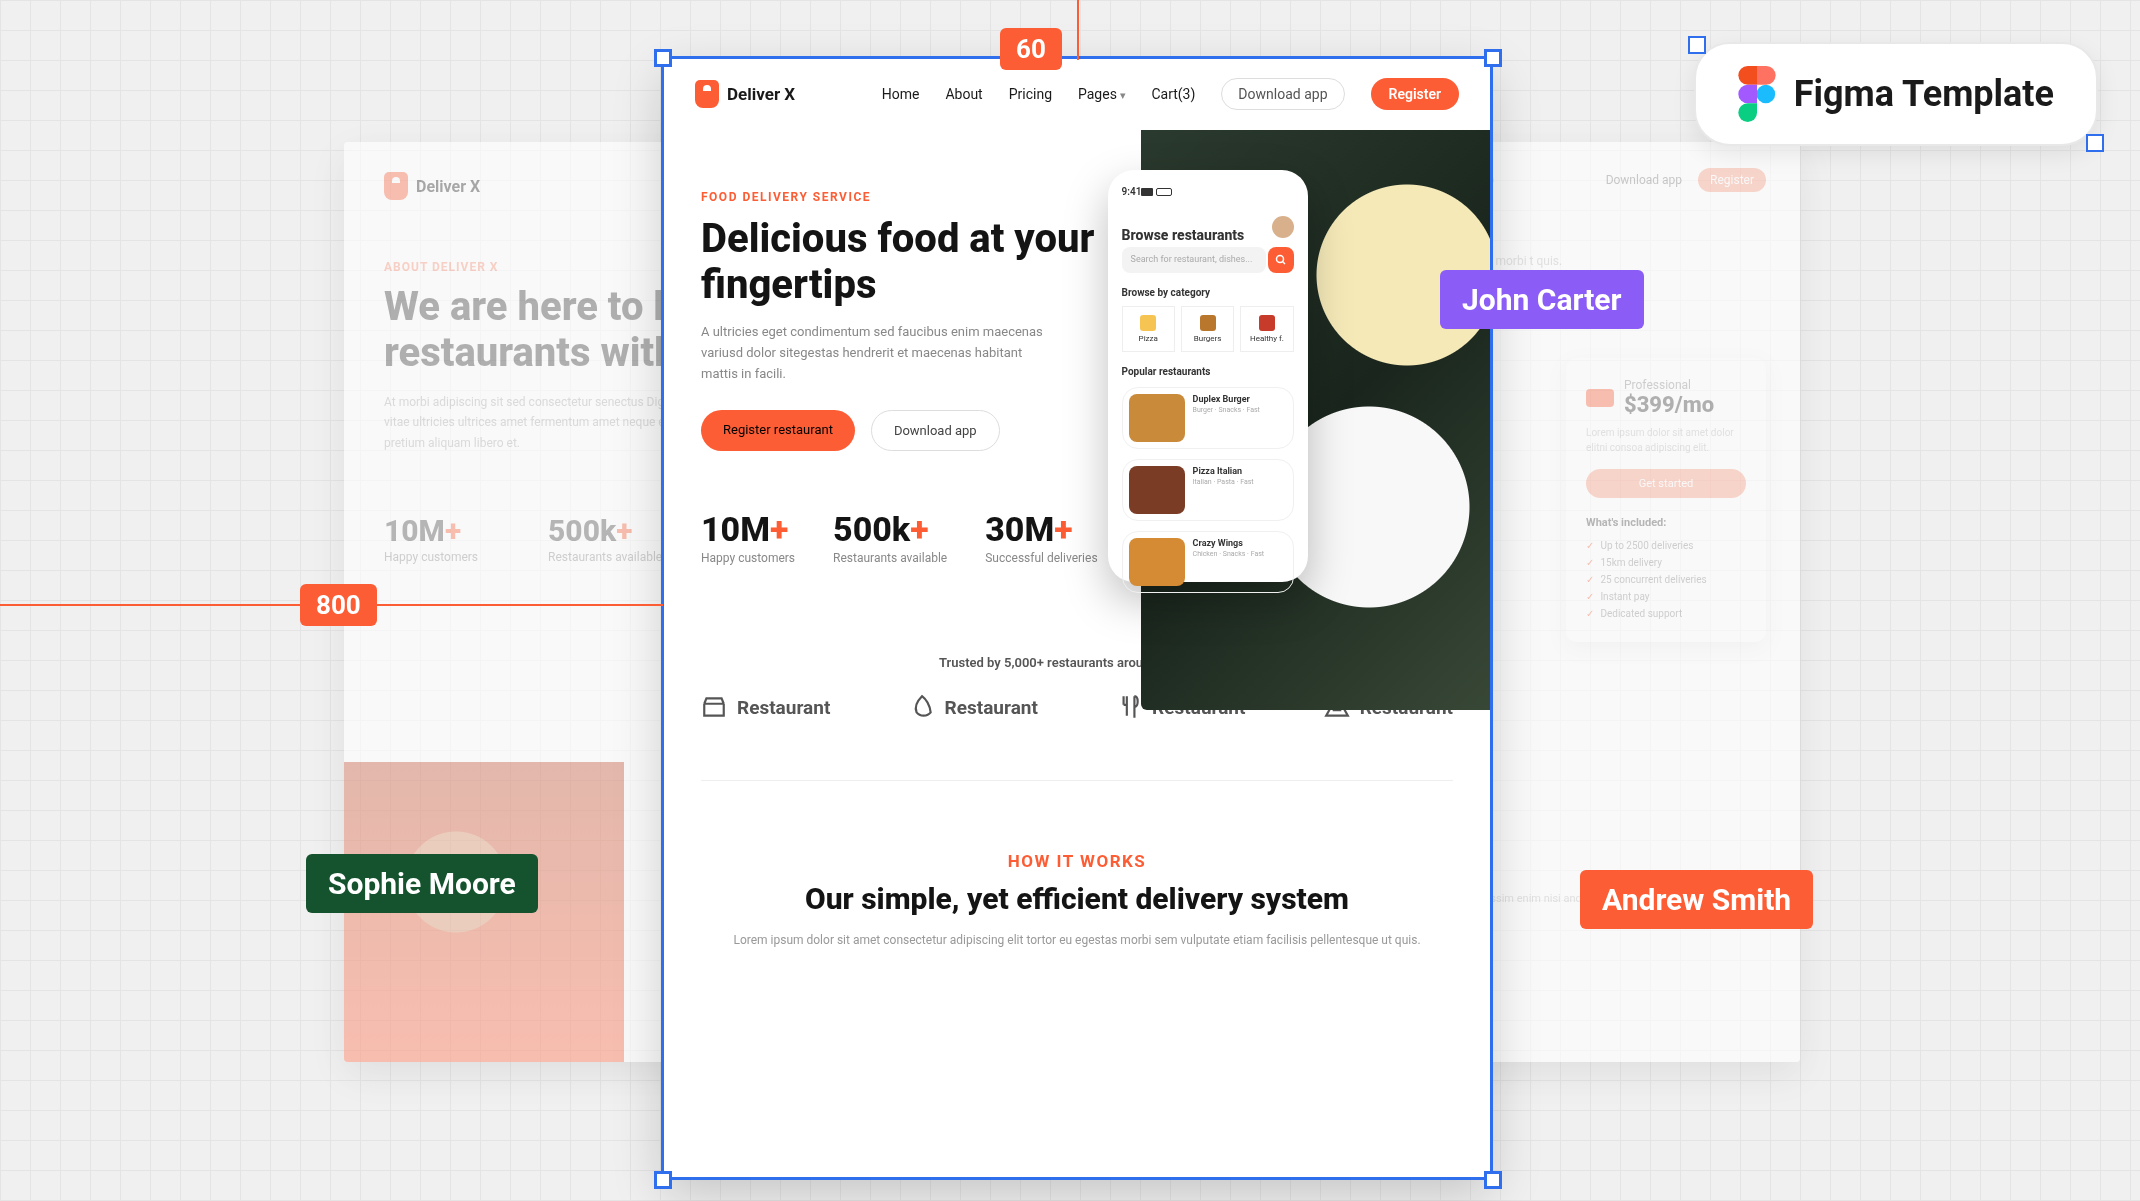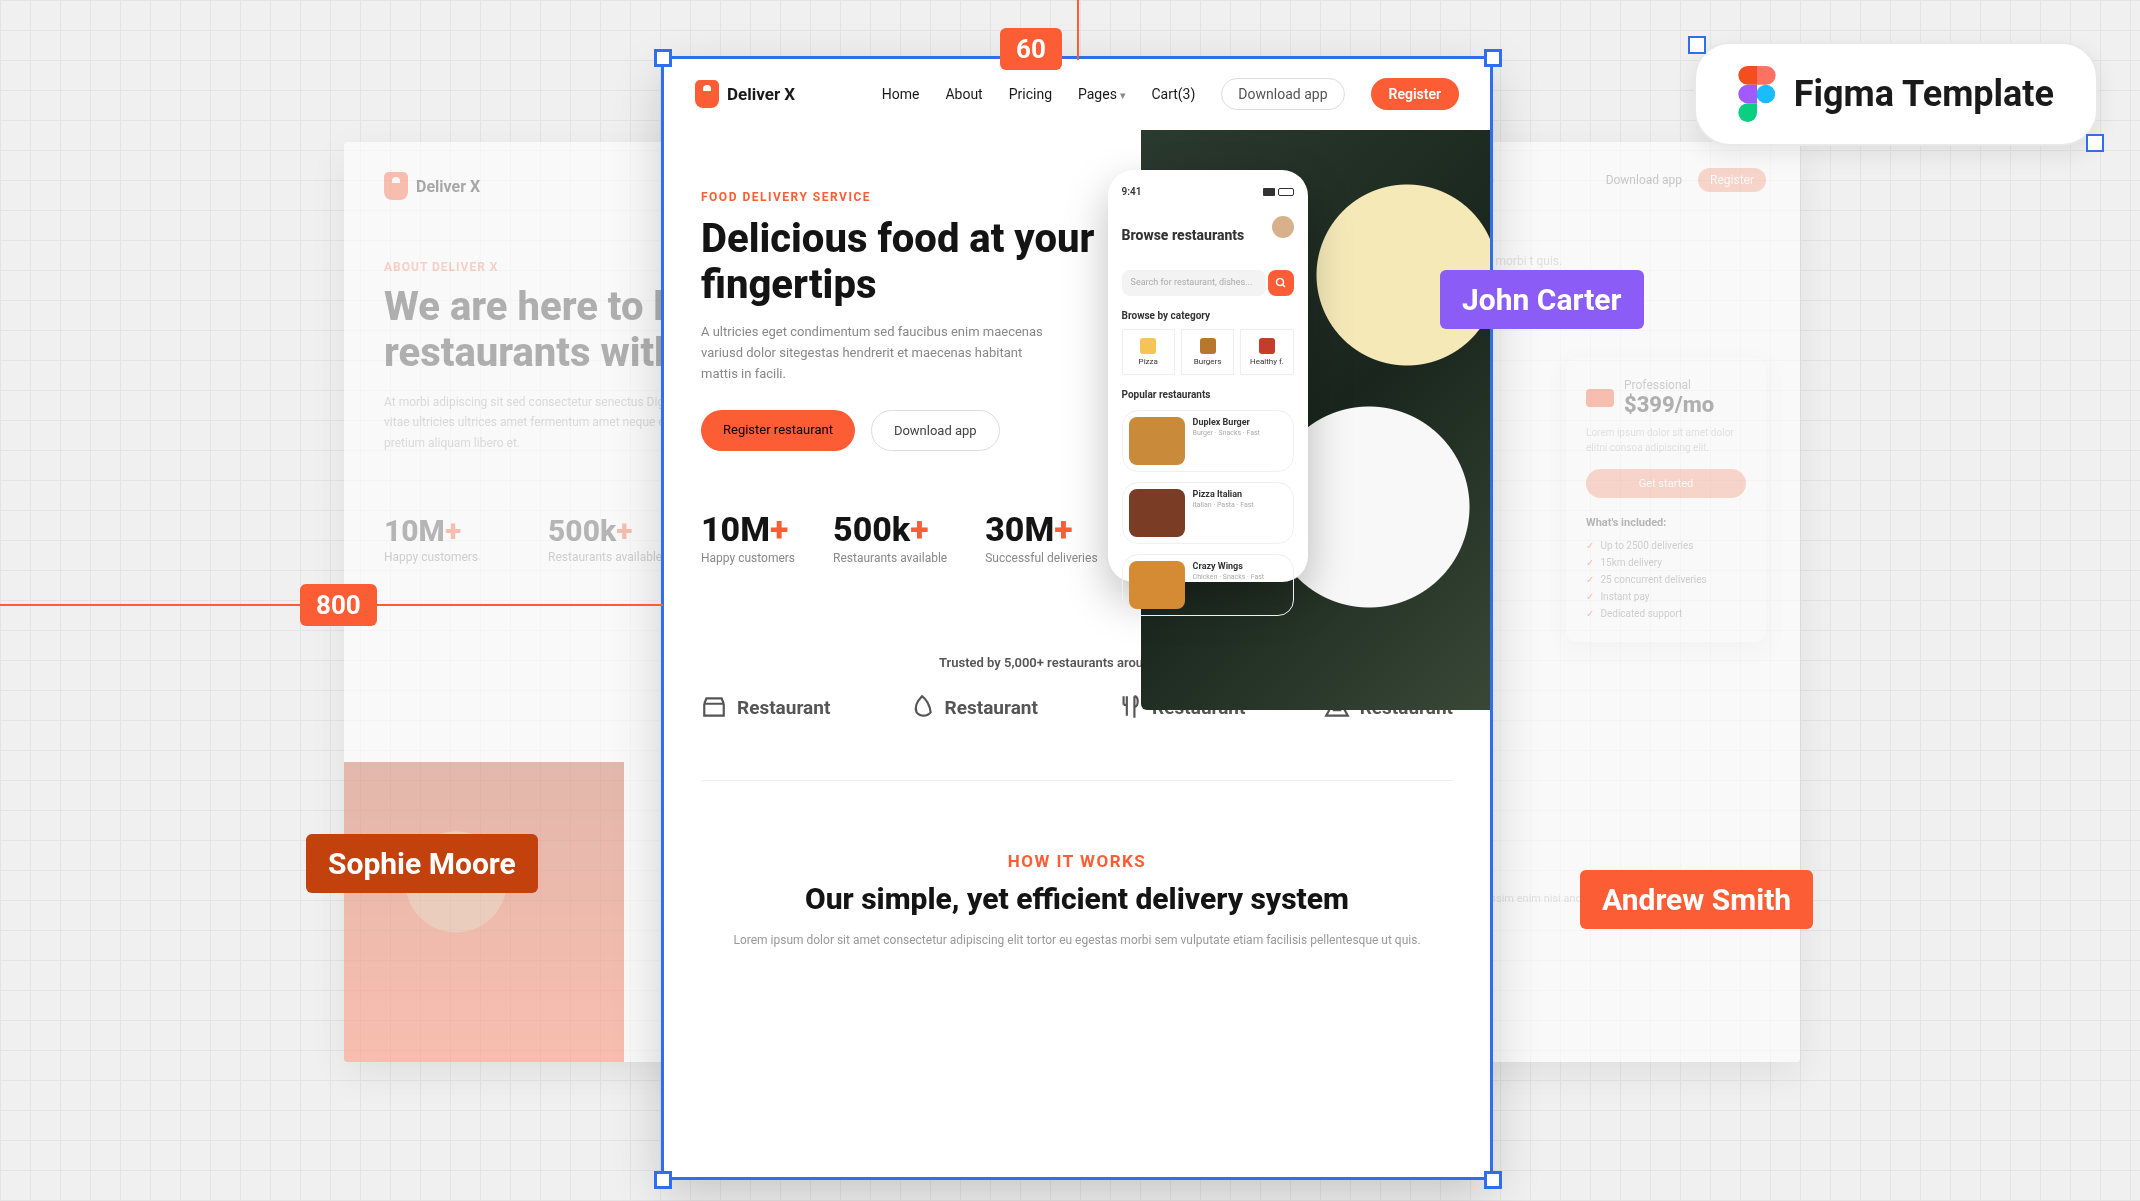--- a/index.html
+++ b/index.html
@@ -172,21 +172,21 @@
   border-radius:0 0 0 6px;
 }
 .phone{
   position:absolute;top:40px;left:-20px;width:200px;height:412px;
   background:#fff;border-radius:26px;
   box-shadow:0 18px 44px rgba(0,0,0,.25);
   padding:16px 14px;font-size:9px;color:#333;
 }
 .phone .time{font-weight:600;font-size:10px}
 .phone .title{font-weight:800;font-size:14px;margin-top:16px}
-.phone .search{display:flex;gap:2px;margin-top:27px}
+.phone .search{display:flex;gap:2px;margin-top:4px}
 .phone .search-in{flex:1;background:#f3f3f3;border-radius:8px;padding:7px 9px;color:#aaa;font-size:9px}
 .phone .search-btn{width:26px;height:26px;background:#fc5d34;border-radius:8px;display:flex;align-items:center;justify-content:center;color:#fff}
 .phone .subh{font-weight:700;margin-top:14px;font-size:10px}
 .phone .cats{display:flex;gap:6px;margin-top:8px}
 .phone .cat{flex:1;border:1px solid #eee;border-radius:0;padding:8px 4px;text-align:center;font-size:8px}
 .phone .cat .ci{width:16px;height:16px;margin:0 auto 3px;border-radius:3px}
 .phone .rest-item{display:flex;gap:8px;margin-top:10px;border:1px solid #f0f0f0;border-radius:16px;padding:6px}
 .phone .rest-img{width:56px;height:48px;border-radius:8px}
 .phone .rest-info{flex:1}
 .phone .rest-name{font-weight:700;font-size:9px}
@@ -366,21 +366,21 @@
           </div>
         <div>
             <div class="stat-num"><span>30M</span><span class="plus">+</span></div>
             <div class="stat-lbl">Successful deliveries</div>
           </div>
       </div>
     </div>
     <div class="hero-right">
       <div class="food-img"></div>
       <div class="phone">
-        <div style="display:flex;justify-content:space-between;align-items:center">
+        <div style="display:flex;justify-content:flex-start;align-items:center">
           <span class="time">9:41</span>
           <span style="display:flex;gap:3px">
               <span style="width:12px;height:8px;background:#333;border-radius:1px"></span>
               <span style="width:16px;height:8px;border:1px solid #333;border-radius:2px"></span>
             </span>
         </div>
         <div style="display:flex;justify-content:space-between;align-items:center;margin-top:14px">
           <div class="title">Browse restaurants</div>
           <span style="width:22px;height:22px;border-radius:50%;background:#d8b08c"></span>
         </div>
@@ -472,18 +472,18 @@
 <div class="sel-handle" style="left:1484px;top:1171px"></div>
 
 <svg class="collab-cursor" style="left:1640px;top:200px" width="34" height="34">
     <path d="M2 32 L18 2 L32 24 Z" fill="#1fb866"></path>
   </svg>
 <div class="collab" style="left:1440px;top:270px;background:#8b5cf6">John Carter</div>
 
 <svg class="collab-cursor" style="left:552px;top:766px" width="34" height="34">
     <path d="M32 32 L16 2 L2 24 Z" fill="#8a3cf0"></path>
   </svg>
-<div class="collab" style="left:306px;top:834px;background:#c2410c">Sophie Moore</div>
+<div class="collab" style="left:306px;top:854px;background:#14532d">Sophie Moore</div>
 
 <svg class="collab-cursor" style="left:1560px;top:806px" width="34" height="34">
     <path d="M2 2 L30 16 L10 20 L14 32 Z" fill="#fc5d34"></path>
   </svg>
 <div class="collab" style="left:1580px;top:870px;background:#fc5d34">Andrew Smith</div>
 
 </body></html>

